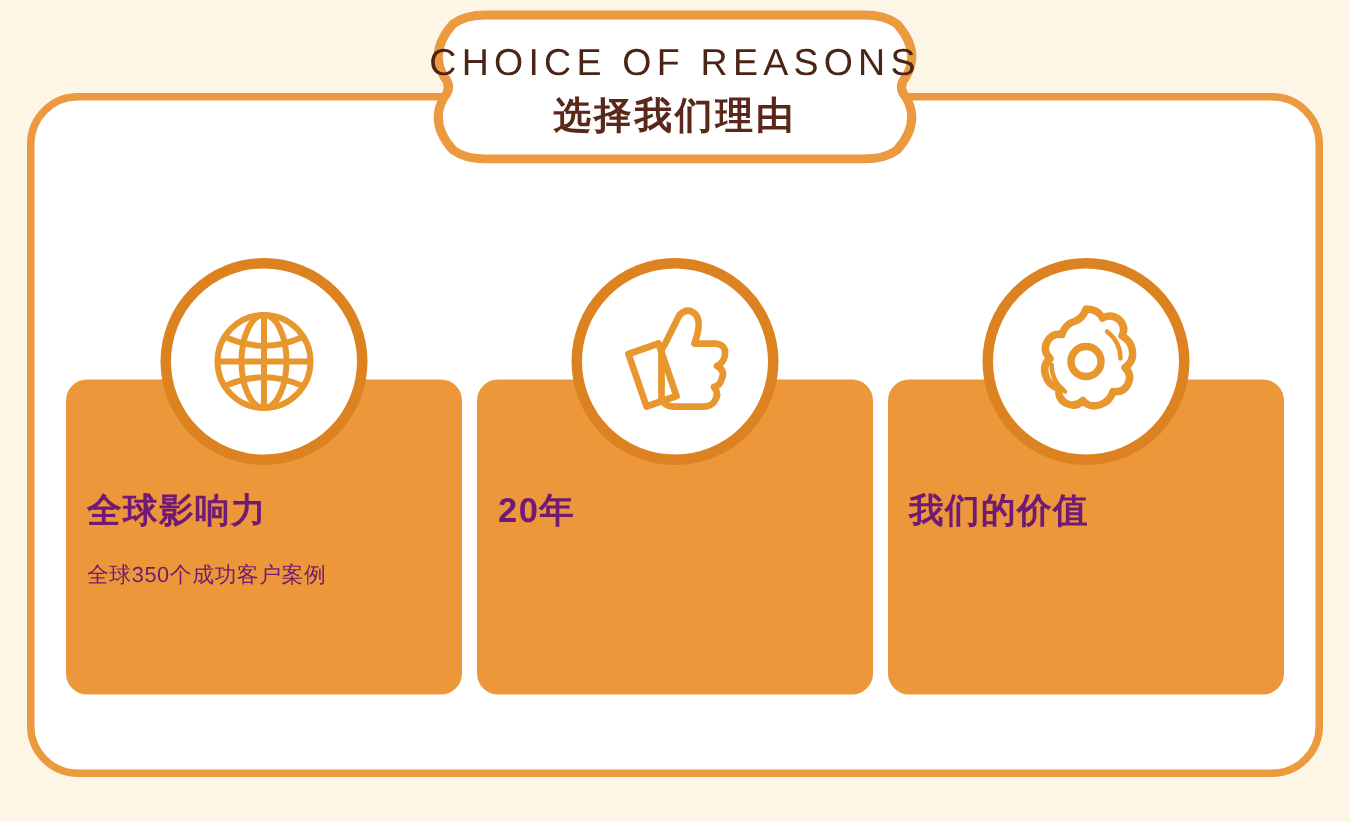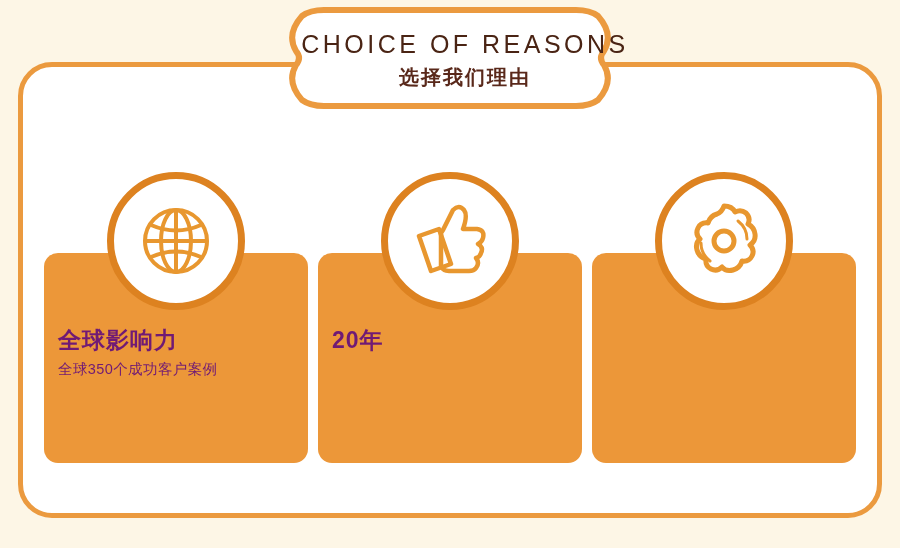--- a/index.html
+++ b/index.html
@@ -42,42 +42,42 @@
     height: 103px;
     z-index: 3;
   }
   .ribbon svg {
     display: block;
     width: 376px;
     height: 103px;
   }
   .ribbon-text {
     position: absolute;
-    left: 15px;
+    left: 0;
     top: 0;
     width: 376px;
     height: 103px;
     display: flex;
     flex-direction: column;
     align-items: center;
     justify-content: center;
     z-index: 4;
     pointer-events: none;
   }
   .ribbon-en {
     color: #4a2414;
     font-size: 25px;
     letter-spacing: 3.5px;
     line-height: 1;
     margin-top: 4px;
     white-space: nowrap;
   }
   .ribbon-cn {
     color: #59281a;
-    font-size: 20px;
+    font-size: 25px;
     font-weight: bold;
     letter-spacing: 2px;
     line-height: 1;
     margin-top: 10px;
     white-space: nowrap;
   }
 
   
   .cards {
     position: absolute;
@@ -106,21 +106,21 @@
     font-weight: bold;
     letter-spacing: 1px;
     margin-top: 76px;
     line-height: 1;
     white-space: nowrap;
   }
   .card-sub {
     font-size: 14.5px;
     line-height: 1.6;
     text-align: center;
-    margin-top: 6px;
+    margin-top: 21px;
     letter-spacing: 0.4px;
   }
 
   
   .icon-circle {
     position: absolute;
     top: -81px;
     left: 50%;
     transform: translateX(-50%);
     width: 138px;
@@ -202,16 +202,17 @@
                      Q65 61 58 60 Q56 67 49 69 Q42 71 38 66
                      Q33 71 27 68 Q21 65 22 58 Q15 56 13 49
                      Q11 42 16 38 Q11 33 14 27 Q17 21 24 22
                      Q26 15 33 13 Q38 11 40 5 Z"></path>
             <circle cx="40" cy="40" r="10"></circle>
             <path d="M54 20 Q63 27 63 38" stroke-width="3"></path>
             <path d="M26 60 Q17 53 17 42" stroke-width="3"></path>
           </g>
         </svg>
       </div>
+      <div class="card-title">我们的价值</div>
     </div>
 
   </div>
 </div>
 
 </body></html>

